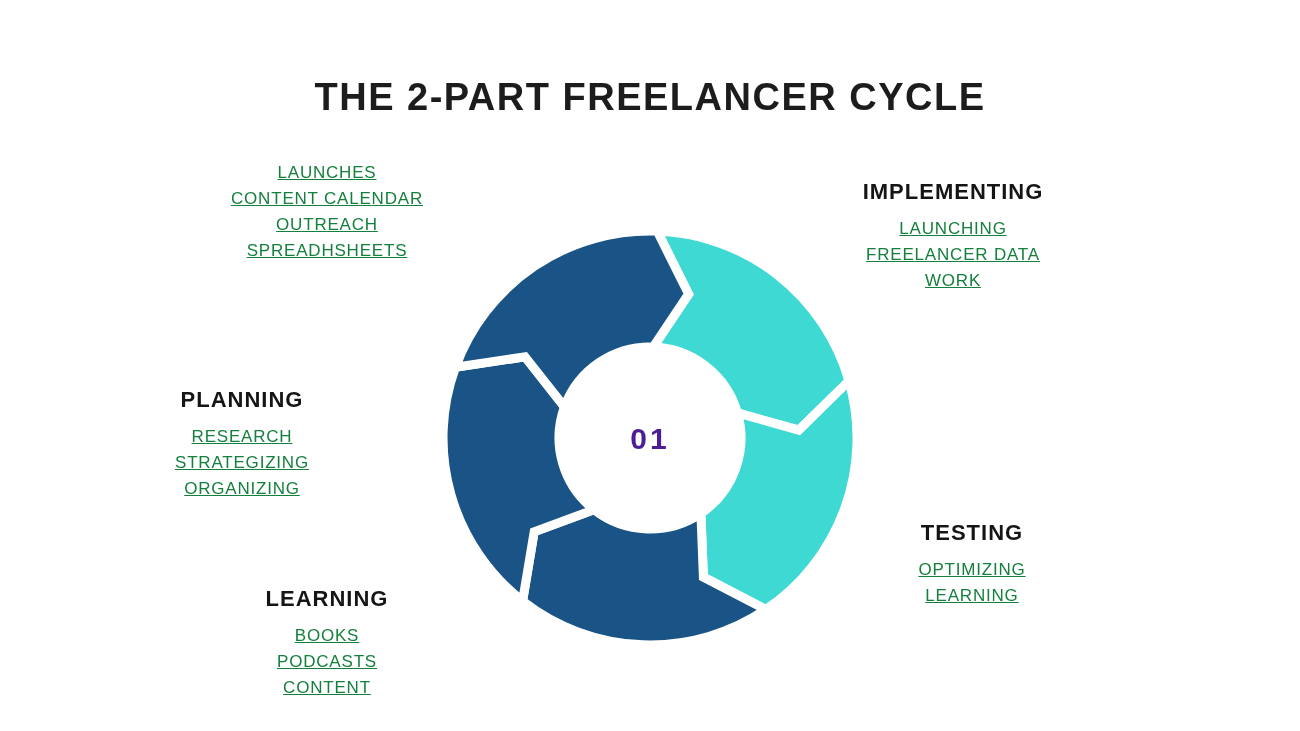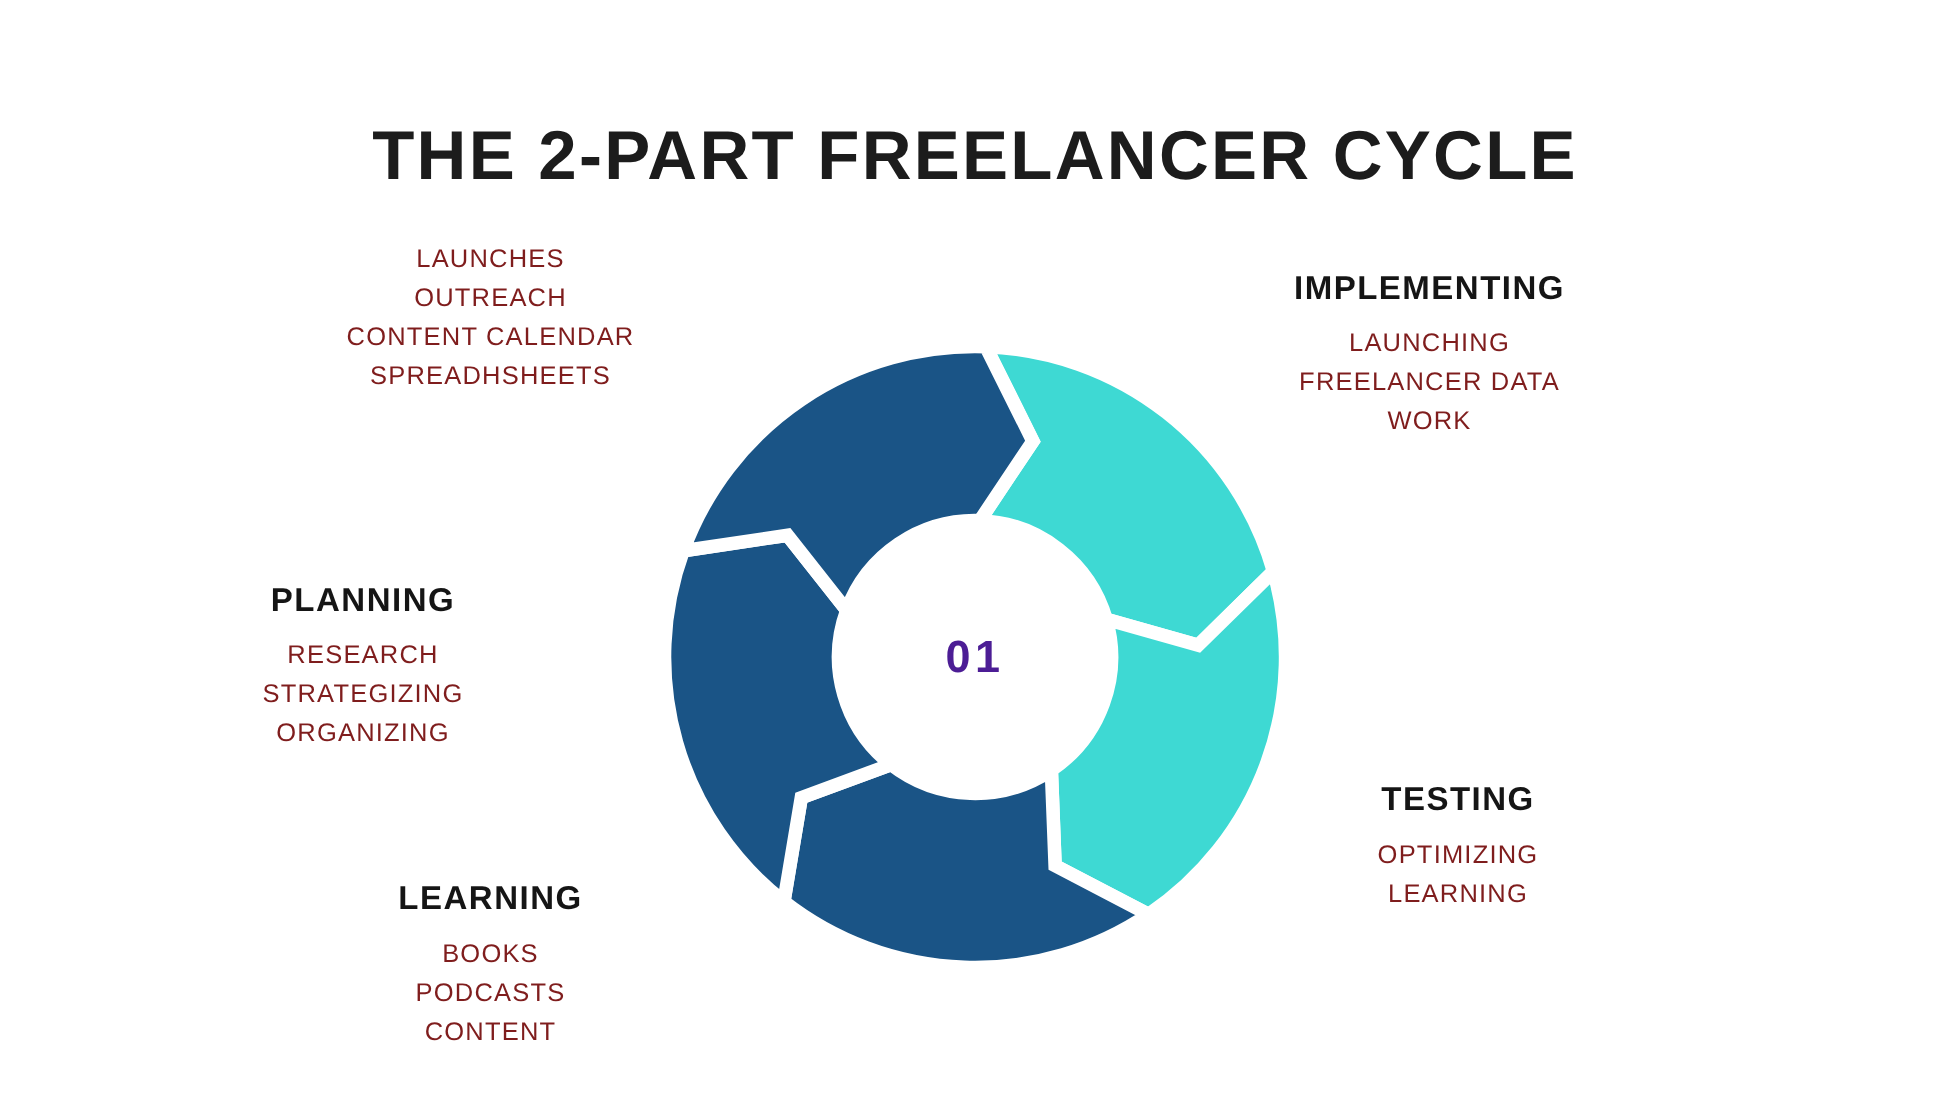--- a/index.html
+++ b/index.html
@@ -10,21 +10,21 @@
     background: #ffffff;
     overflow: hidden;
     font-family: "Liberation Sans", sans-serif;
     color: #1f1f1f;
   }
   .title {
     position: absolute;
     left: 650px;
     top: 76px;
     transform: translateX(-50%);
-    font-size: 46px;
+    font-size: 38px;
     font-weight: 800;
     letter-spacing: 1.5px;
     color: #1c1c1c;
     white-space: nowrap;
   }
   .cycle-svg {
     position: absolute;
     left: 0; top: 0;
     width: 1300px;
     height: 731px;
@@ -51,21 +51,22 @@
     font-weight: 700;
     letter-spacing: 1px;
     color: #151515;
     line-height: 26px;
     margin-bottom: 11px;
   }
   .label-items {
     font-size: 17px;
     line-height: 26px;
     letter-spacing: 0.8px;
-    color: #7f1d1d;
+    color: #15803d;
+    text-decoration: underline;
   }
   .lg-scheduling   { left: 327px; top: 160px; }
   .lg-implementing { left: 953px; top: 179px; }
   .lg-planning     { left: 242px; top: 387px; }
   .lg-testing      { left: 972px; top: 520px; }
   .lg-learning     { left: 327px; top: 586px; }
 </style>
 </head>
 <body>
 
@@ -79,22 +80,22 @@
       <path d="M 765.8 609.6 A 207 207 0 0 1 522.6 601.1 L 534.2 531.8 L 594.0 509.7 A 91 91 0 0 0 700.9 513.4 L 703.4 577.1 Z" fill="#1a5486" stroke="#ffffff" stroke-width="9" stroke-linejoin="miter" stroke-miterlimit="10"></path>
       <path d="M 522.6 601.1 A 207 207 0 0 1 455.5 367.2 L 525.0 356.8 L 564.5 406.9 A 91 91 0 0 0 594.0 509.7 L 534.2 531.8 Z" fill="#1a5486" stroke="#ffffff" stroke-width="9" stroke-linejoin="miter" stroke-miterlimit="10"></path>
       <path d="M 455.5 367.2 A 207 207 0 0 1 657.2 231.1 L 688.6 294.1 L 653.2 347.1 A 91 91 0 0 0 564.5 406.9 L 525.0 356.8 Z" fill="#1a5486" stroke="#ffffff" stroke-width="9" stroke-linejoin="miter" stroke-miterlimit="10"></path>
     </svg>
 
   <div class="center-number">01</div>
 
   <div class="label-group lg-scheduling">
     <div class="label-items">
       <div>LAUNCHES</div>
+      <div>CONTENT CALENDAR</div>
       <div>OUTREACH</div>
-      <div>CONTENT CALENDAR</div>
       <div>SPREADHSHEETS</div>
     </div>
   </div>
 
   <div class="label-group lg-implementing">
     <div class="label-heading">IMPLEMENTING</div>
     <div class="label-items">
       <div>LAUNCHING</div>
       <div>FREELANCER DATA</div>
       <div>WORK</div>

